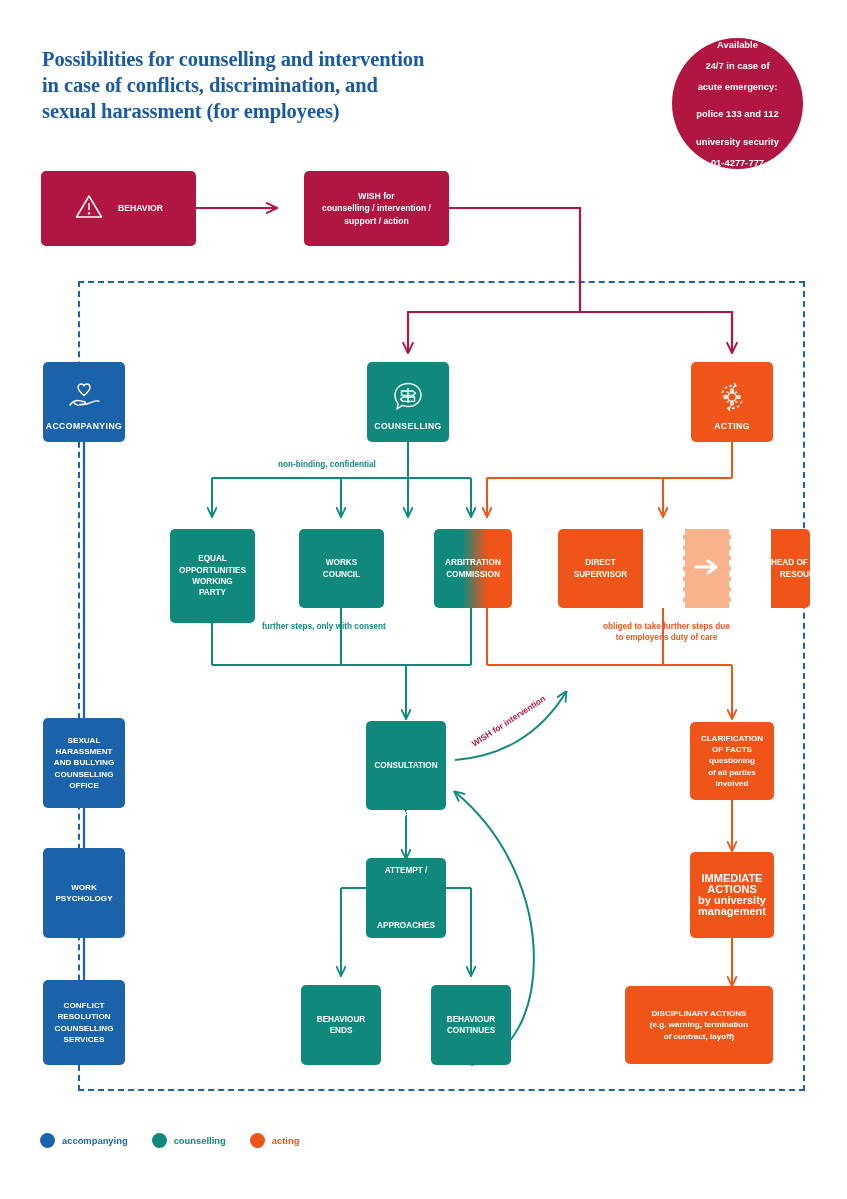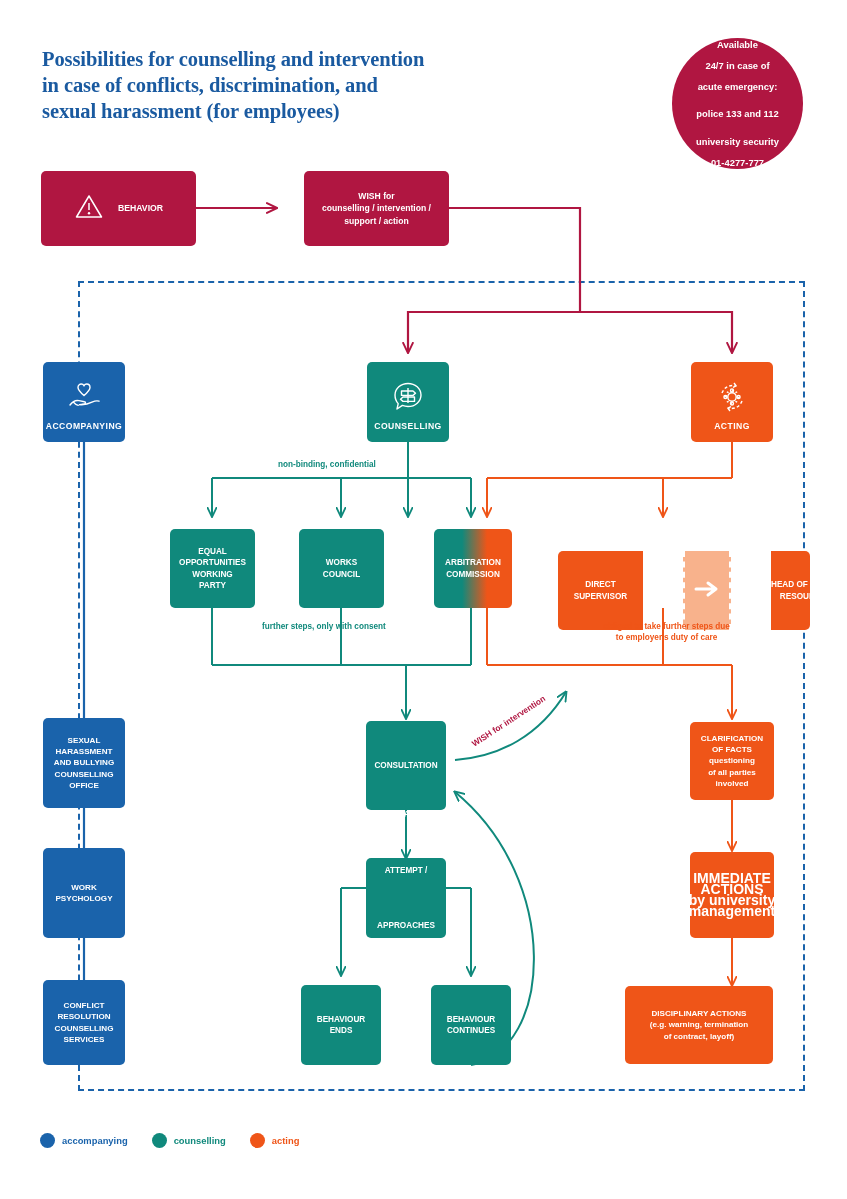--- a/index.html
+++ b/index.html
@@ -210,39 +210,39 @@
         <path d="M27,21 C25,26.5 19.5,29.5 14,28.2" stroke-dasharray="3 2.2"></path>
         <path d="M19,3 L21.2,5.9 L18,7.4"></path>
         <path d="M15,31 L12.8,28.1 L16,26.6"></path>
       </svg>
     </span>
     <span class="lbl">ACTING</span>
   </div>
 
   <div class="edgelabel lbl-teal" style="left:278px;top:459px;">non-binding, confidential</div>
 
-  <div class="box teal" style="left:170px;top:529px;width:85px;height:79px;font-size:8.2px;line-height:11.4px;font-weight:bold;">
+  <div class="box teal" style="left:170px;top:529px;width:85px;height:94px;font-size:8.2px;line-height:11.4px;font-weight:bold;">
     <span class="ln">EQUAL</span>
     <span class="ln">OPPORTUNITIES</span>
     <span class="ln">WORKING</span>
     <span class="ln">PARTY</span>
   </div>
 
   <div class="box teal" style="left:299px;top:529px;width:85px;height:79px;font-size:8.2px;line-height:11.4px;font-weight:bold;">
     <span class="ln">WORKS</span>
     <span class="ln">COUNCIL</span>
   </div>
 
   <div class="box" style="left:434px;top:529px;width:78px;height:79px;font-size:8.2px;line-height:11.4px;font-weight:bold;
               background:linear-gradient(to right,#10897c 0%,#10897c 36%,#ef5518 68%,#ef5518 100%);">
     <span class="ln">ARBITRATION</span>
     <span class="ln">COMMISSION</span>
   </div>
 
-  <div style="position:absolute;left:558px;top:551px;width:252px;height:79px;display:flex;border-radius:5px;overflow:hidden;gap:40px;">
+  <div style="position:absolute;left:558px;top:529px;width:252px;height:79px;display:flex;border-radius:5px;overflow:hidden;gap:40px;">
     <div class="box orange" style="position:relative;left:0;top:0;flex:0 0 85px;height:79px;border-radius:0;
                 font-size:8.2px;line-height:11.4px;font-weight:bold;">
       <span class="ln">DIRECT</span>
       <span class="ln">SUPERVISOR</span>
     </div>
     <div style="flex:0 0 48px;height:79px;background:#f8b28c;display:flex;align-items:center;justify-content:center;
                 border-left:2px dashed #fff;border-right:2px dashed #fff;box-sizing:border-box;">
       <span>
         <svg width="30" height="18" viewBox="0 0 30 18" fill="none" stroke="#fff" stroke-width="3" stroke-linecap="round" stroke-linejoin="round">
           <path d="M4,9 L24,9 M16,3 L24,9 L16,15"></path>
@@ -307,21 +307,21 @@
   </div>
 
   <div class="box orange" style="left:690px;top:722px;width:84px;height:78px;font-size:8.1px;line-height:11.2px;">
     <span class="ln strong">CLARIFICATION</span>
     <span class="ln strong">OF FACTS</span>
     <span class="ln light">questioning</span>
     <span class="ln light">of all parties</span>
     <span class="ln light">involved</span>
   </div>
 
-  <div class="box orange" style="left:690px;top:852px;width:84px;height:86px;font-size:14px;line-height:11.2px;">
+  <div class="box orange" style="left:690px;top:852px;width:84px;height:86px;font-size:11px;line-height:11.2px;">
     <span class="ln strong">IMMEDIATE</span>
     <span class="ln strong">ACTIONS</span>
     <span class="ln light">by university</span>
     <span class="ln light">management</span>
   </div>
 
   <div class="box orange" style="left:625px;top:986px;width:148px;height:78px;font-size:8.1px;line-height:11.6px;">
     <span class="ln strong">DISCIPLINARY ACTIONS</span>
     <span class="ln light">(e.g. warning, termination</span>
     <span class="ln light">of contract, layoff)</span>

